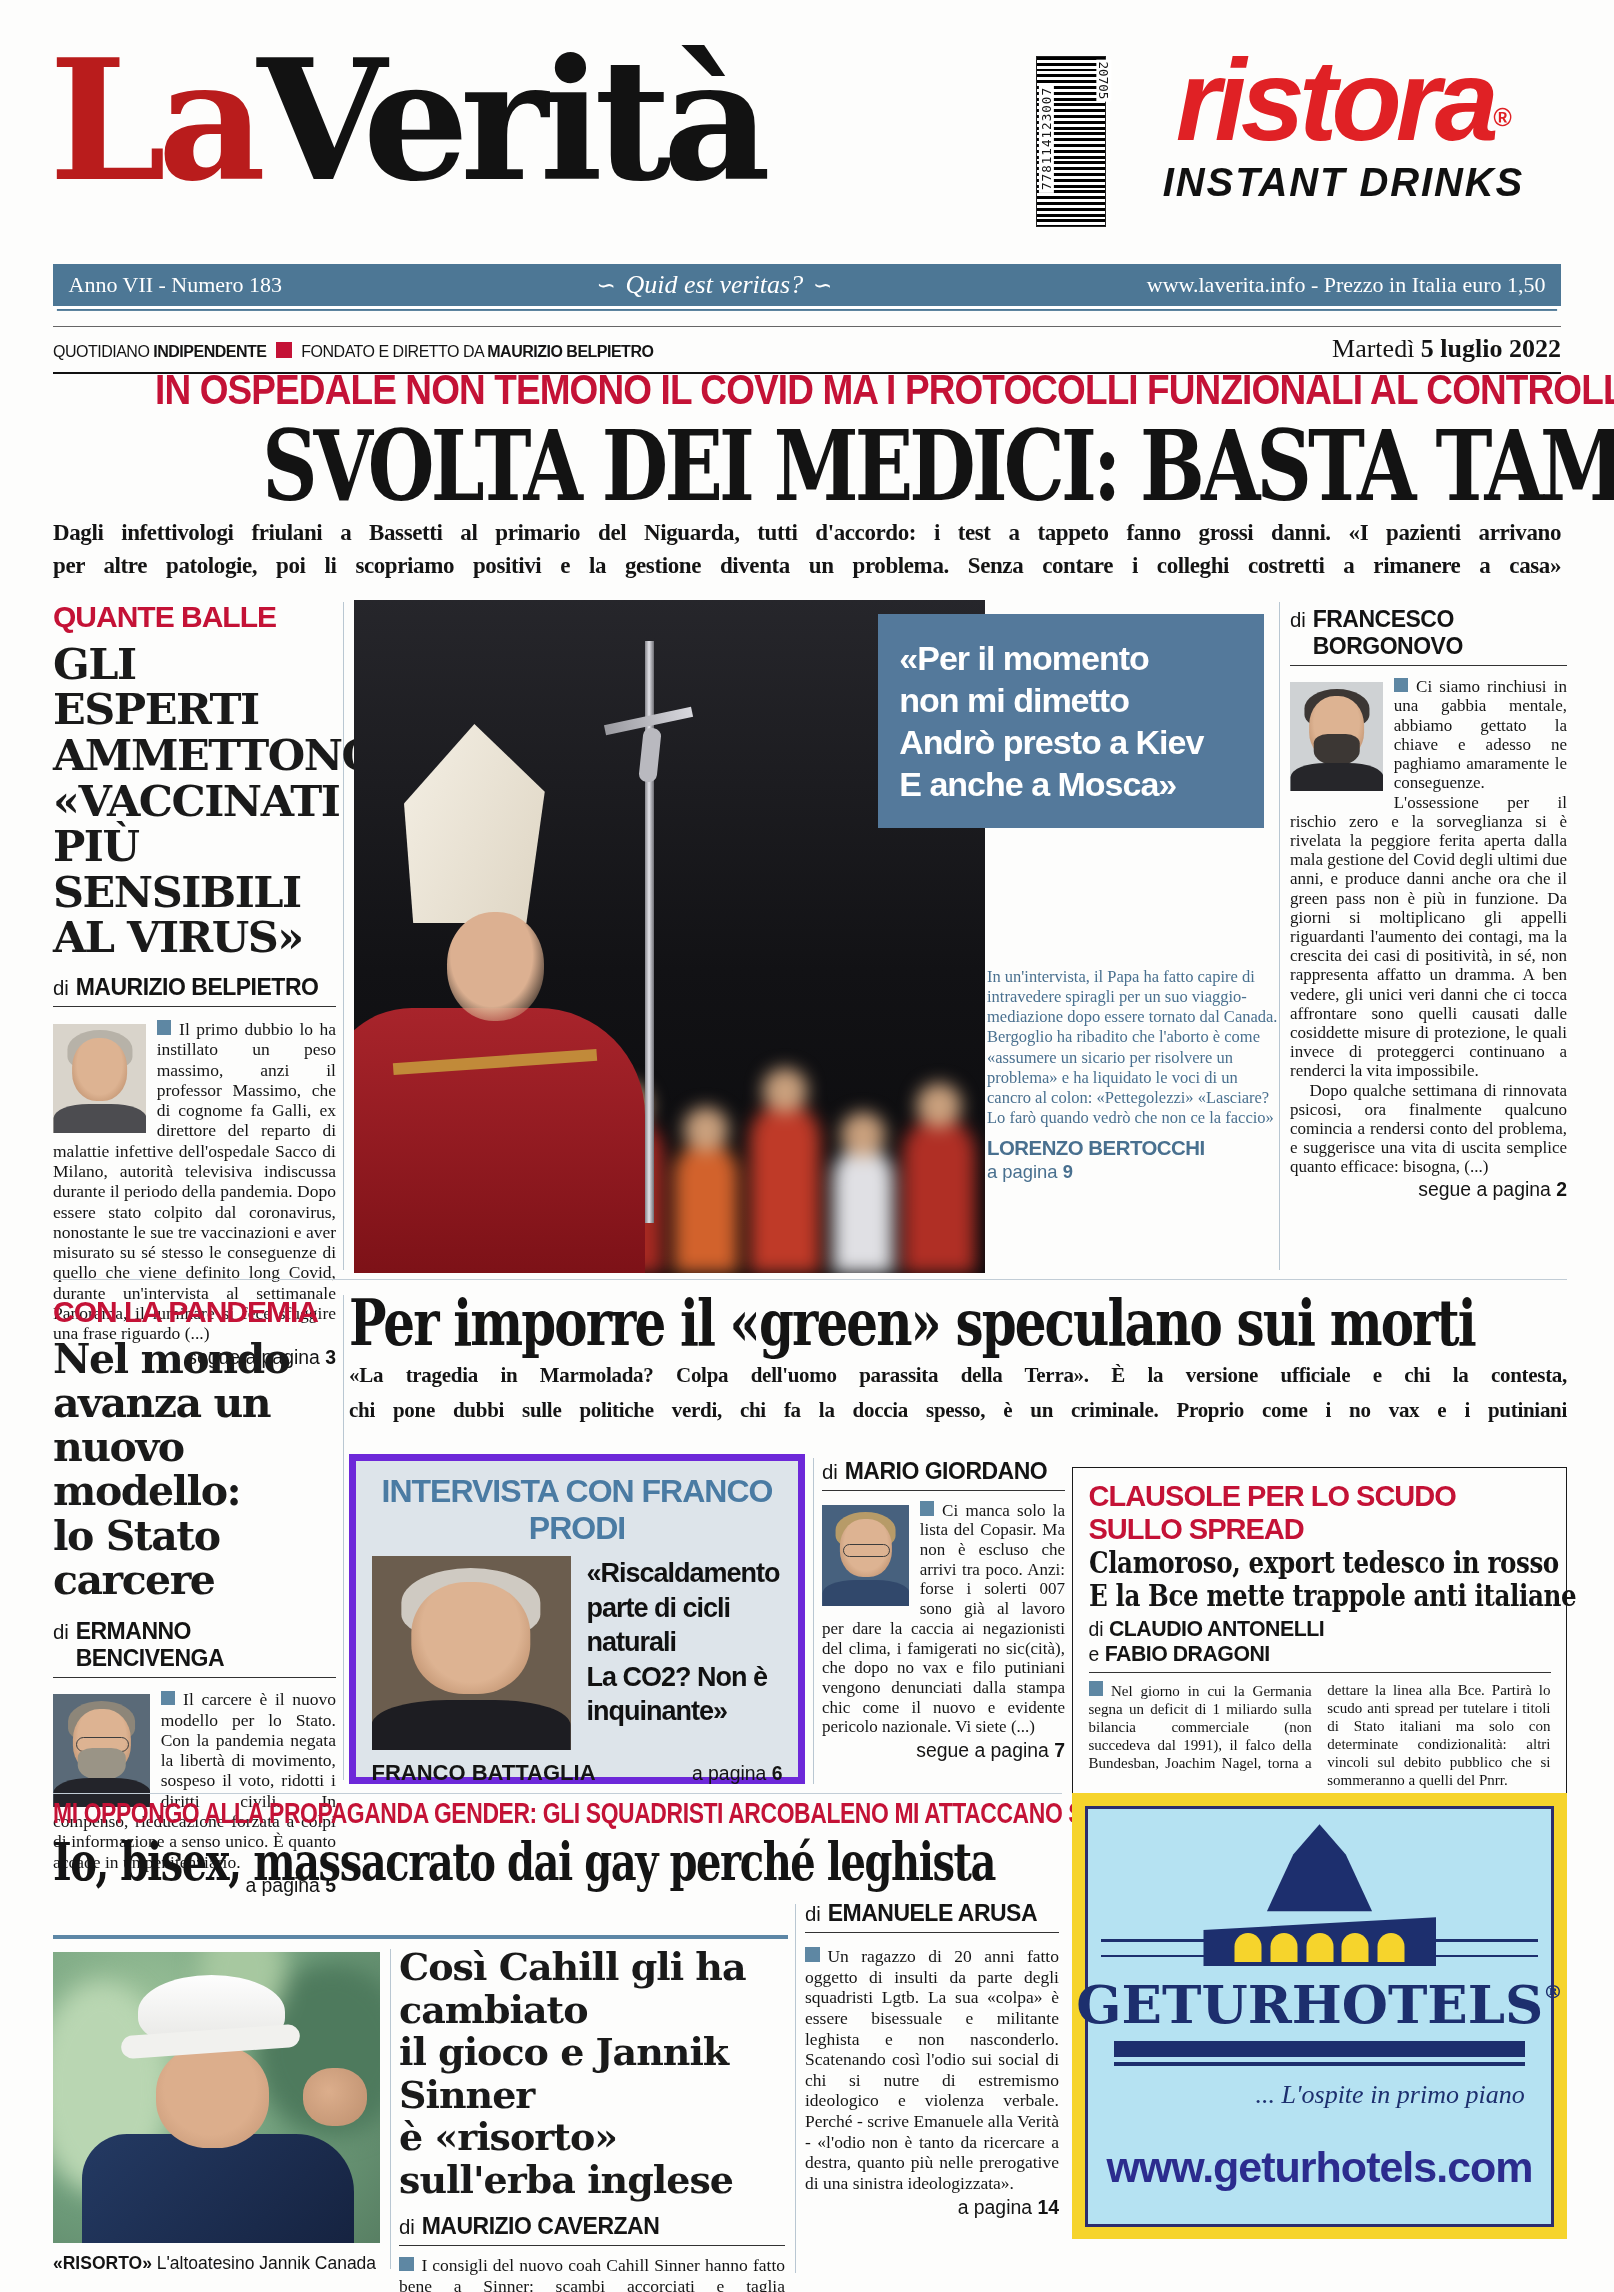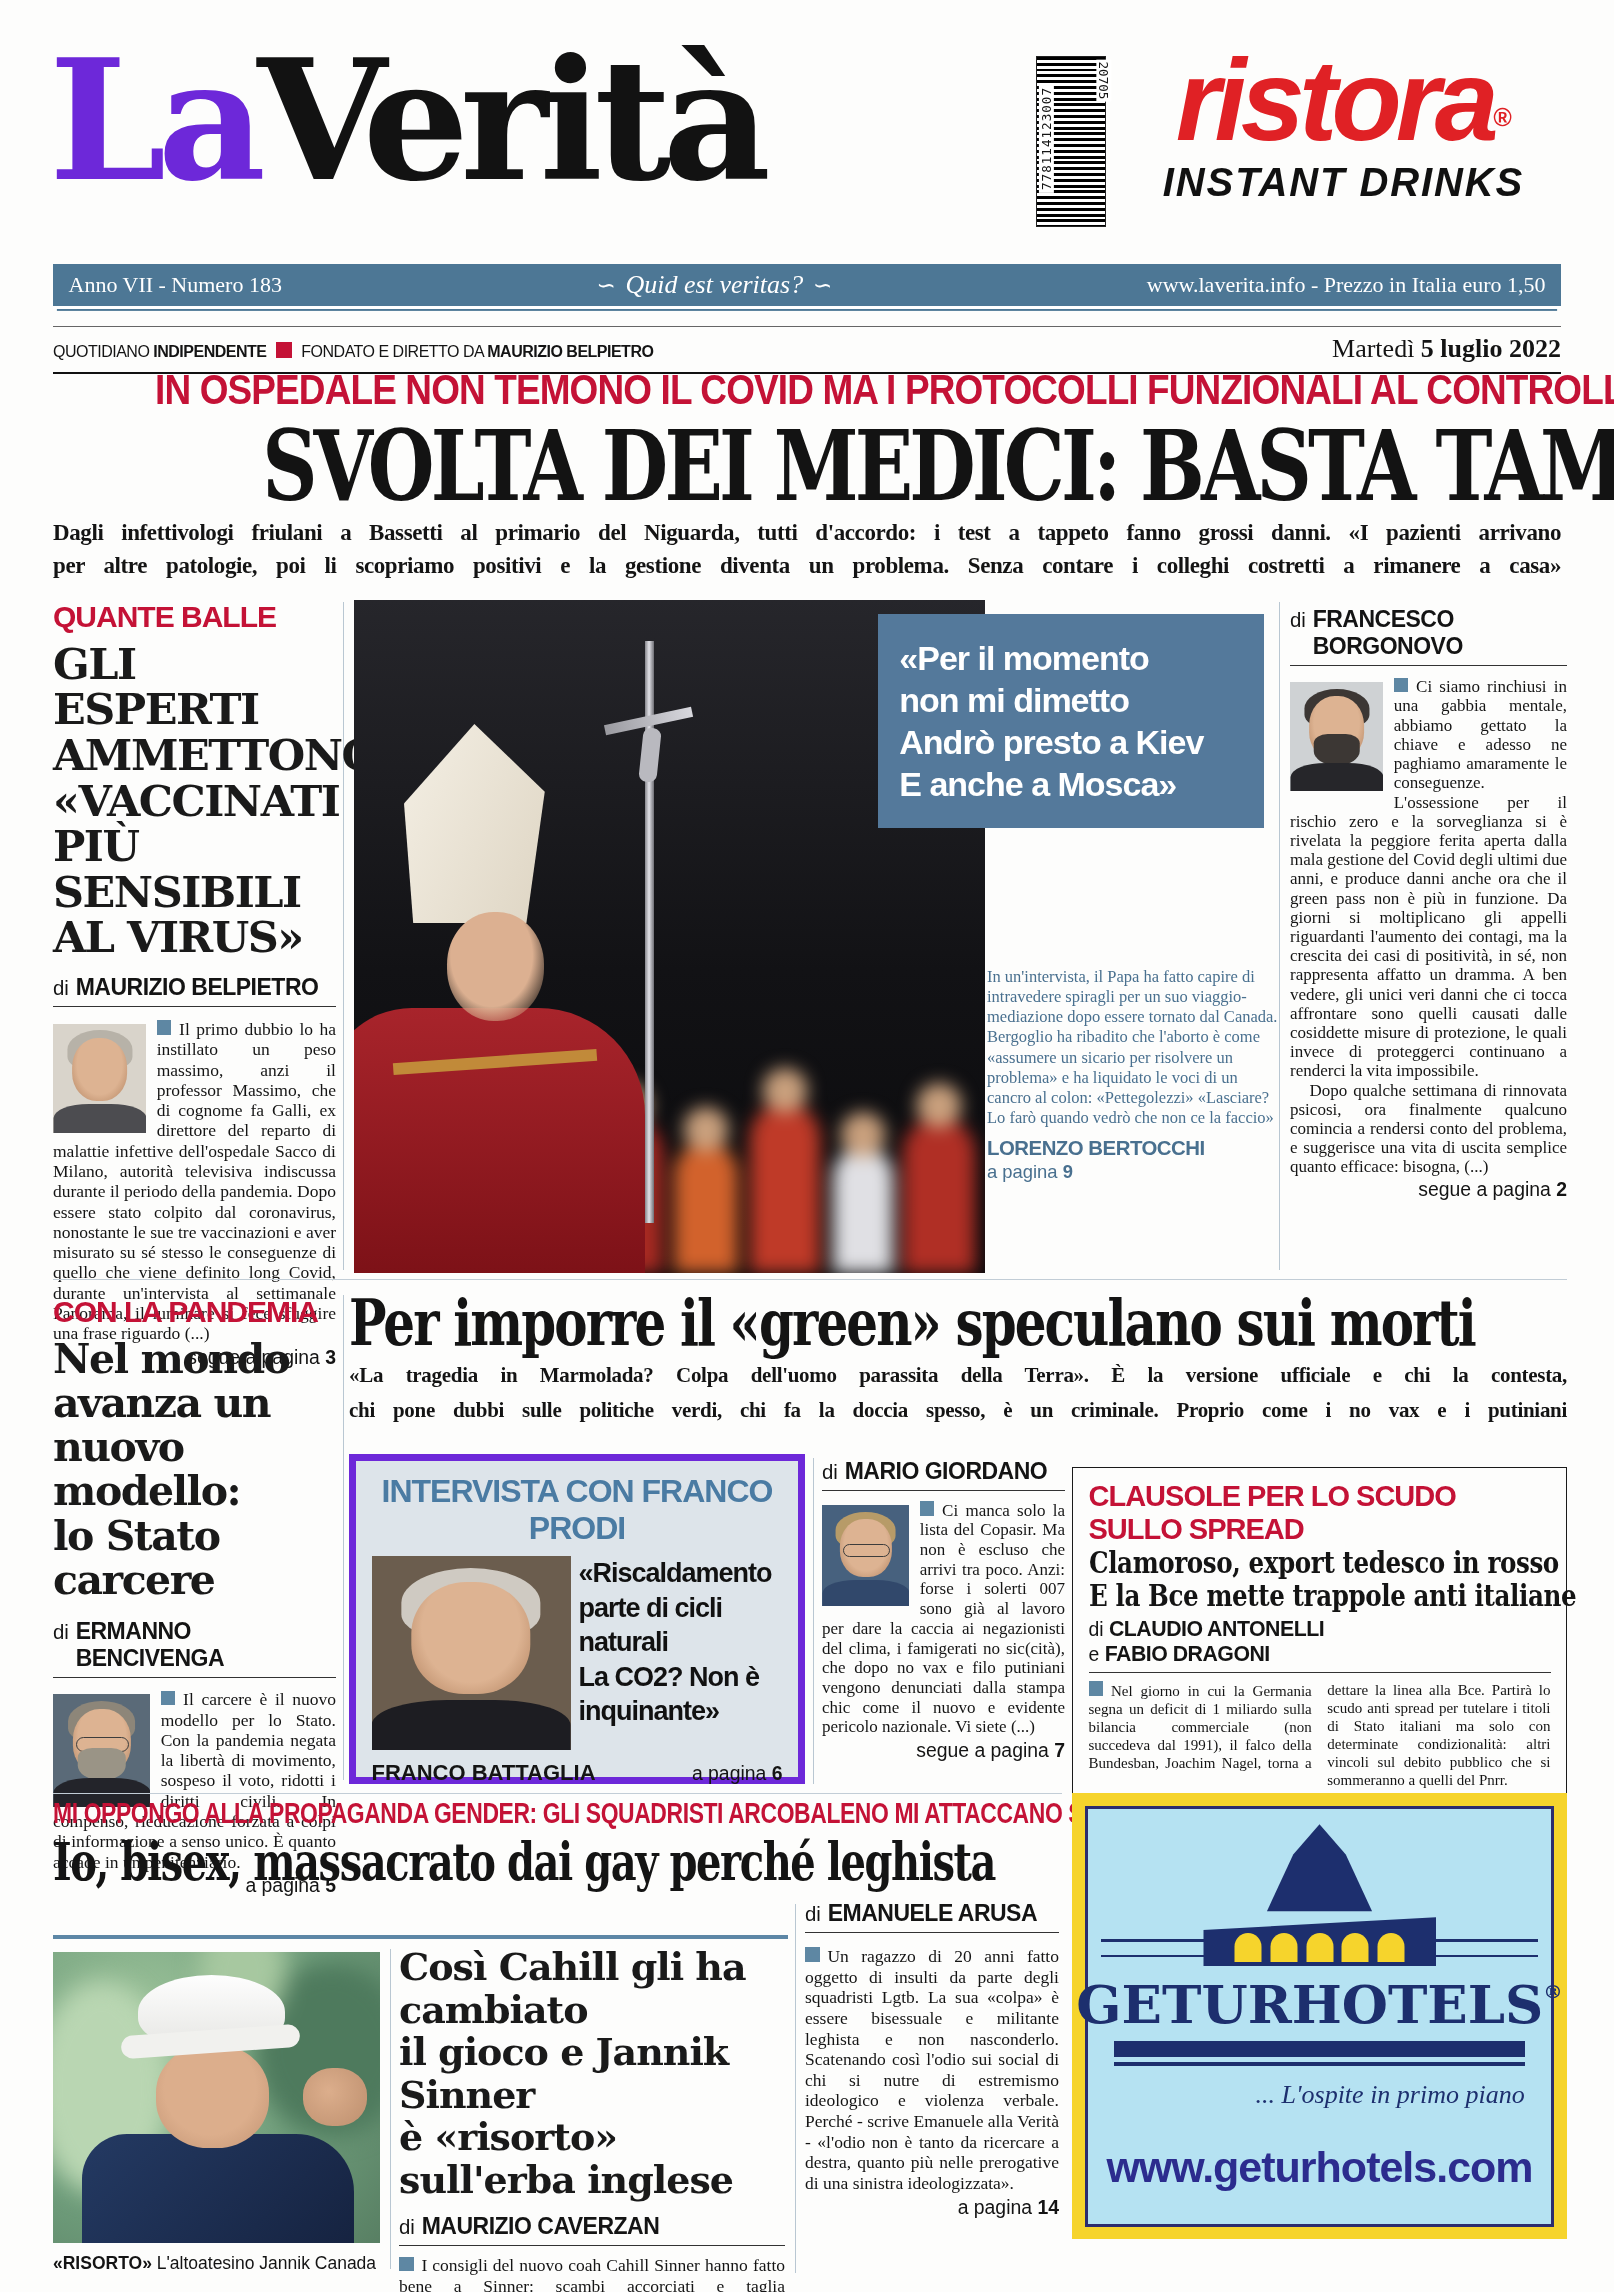--- a/index.html
+++ b/index.html
@@ -3,21 +3,21 @@
 <meta charset="utf-8">
 <style>
   html,body{margin:0;padding:0;background:#888;}
   .page{position:relative;width:1615px;height:2292px;background:#fdfdfc;margin:0 auto;
         font-family:"Liberation Serif",serif;color:#141414;overflow:hidden;}
   .sqz{display:inline-block;white-space:nowrap;}
   .prelined{white-space:pre-line;}
   
   .logo{position:absolute;left:49px;top:37px;font-family:"DejaVu Serif",serif;font-weight:bold;
         font-size:167px;line-height:1;letter-spacing:-8.7px;}
-  .logo .la{color:#6d28d9;}
+  .logo .la{color:#b91c1c;}
   .logo .ve{color:#121212;}
   .barcode{position:absolute;left:1036px;top:56px;width:68px;height:169px;border:1px solid #222;
            background:repeating-linear-gradient(180deg,#000 0 2.9px,#fff 2.9px 5.8px);}
   .barcode .bc-num{position:absolute;left:-45px;top:74px;transform:rotate(-90deg);font-family:"DejaVu Sans Mono",monospace;
            font-size:12.6px;background:#fff;padding:0 2.9px;letter-spacing:1px;}
   .barcode .bc-top{position:absolute;right:-19.4px;top:15.5px;transform:rotate(90deg);font-family:"DejaVu Sans Mono",monospace;
            font-size:12.6px;background:#fff;padding:0 1.9px;}
   .ristora{position:absolute;left:1118px;top:43px;width:451px;text-align:center;font-family:"Liberation Sans",sans-serif;}
   .ristora .rb{font-size:115px;line-height:1;font-weight:bold;font-style:italic;color:#e02125;letter-spacing:-5.8px;}
   .ristora .rr{font-size:25px;font-weight:bold;font-style:italic;color:#e02125;vertical-align:13.6px;}
@@ -112,21 +112,21 @@
   .colL2 .byline{margin-bottom:11.6px;}
   .gzone{position:absolute;left:296px;top:0;width:1218px;}
   .ghl{font-family:"DejaVu Serif",serif;font-weight:bold;font-size:64px;letter-spacing:-2.4px;line-height:1;}
   .ghl .sqz{transform:scaleX(.78);transform-origin:left center;}
   .gdeck{display:block;width:1218px;text-align:justify;text-align-last:justify;font-weight:bold;
          font-size:21px;line-height:1.4;letter-spacing:-0.3px;margin-top:5.8px;}
   .prodibox{position:absolute;left:296px;top:163px;width:456px;height:330px;box-sizing:border-box;
             background:#dde4ea;border:7px solid #6d28d9;padding:11.6px 15.5px;}
   .prodibox .ptitle{text-align:center;font-family:"Liberation Sans",sans-serif;font-weight:bold;
             color:#4a7ba3;font-size:32px;letter-spacing:-1px;margin-bottom:9.7px;}
-  .prodibox .prow{display:flex;gap:8px;}
+  .prodibox .prow{display:flex;gap:16px;}
   .prodibox .pquote{font-family:"Liberation Sans",sans-serif;font-weight:bold;font-size:27px;
             line-height:1.28;letter-spacing:-1px;color:#111;}
   .prodibox .pbot{display:flex;justify-content:space-between;align-items:baseline;margin-top:9.7px;}
   .prodibox .pa{font-family:"Liberation Sans",sans-serif;font-weight:bold;font-size:22px;}
   .prodibox .pp{font-family:"Liberation Sans",sans-serif;font-size:19.4px;}
   .gior{position:absolute;left:769px;top:167px;width:243px;}
   .gior .byline{margin-bottom:9.7px;}
   .spreadbox{position:absolute;left:1019px;top:176px;width:495px;height:330px;box-sizing:border-box;
              border:1.9px solid #1a1a1a;padding:11.6px 15.5px;}
   .spreadbox .kicker2{font-size:29px;}

